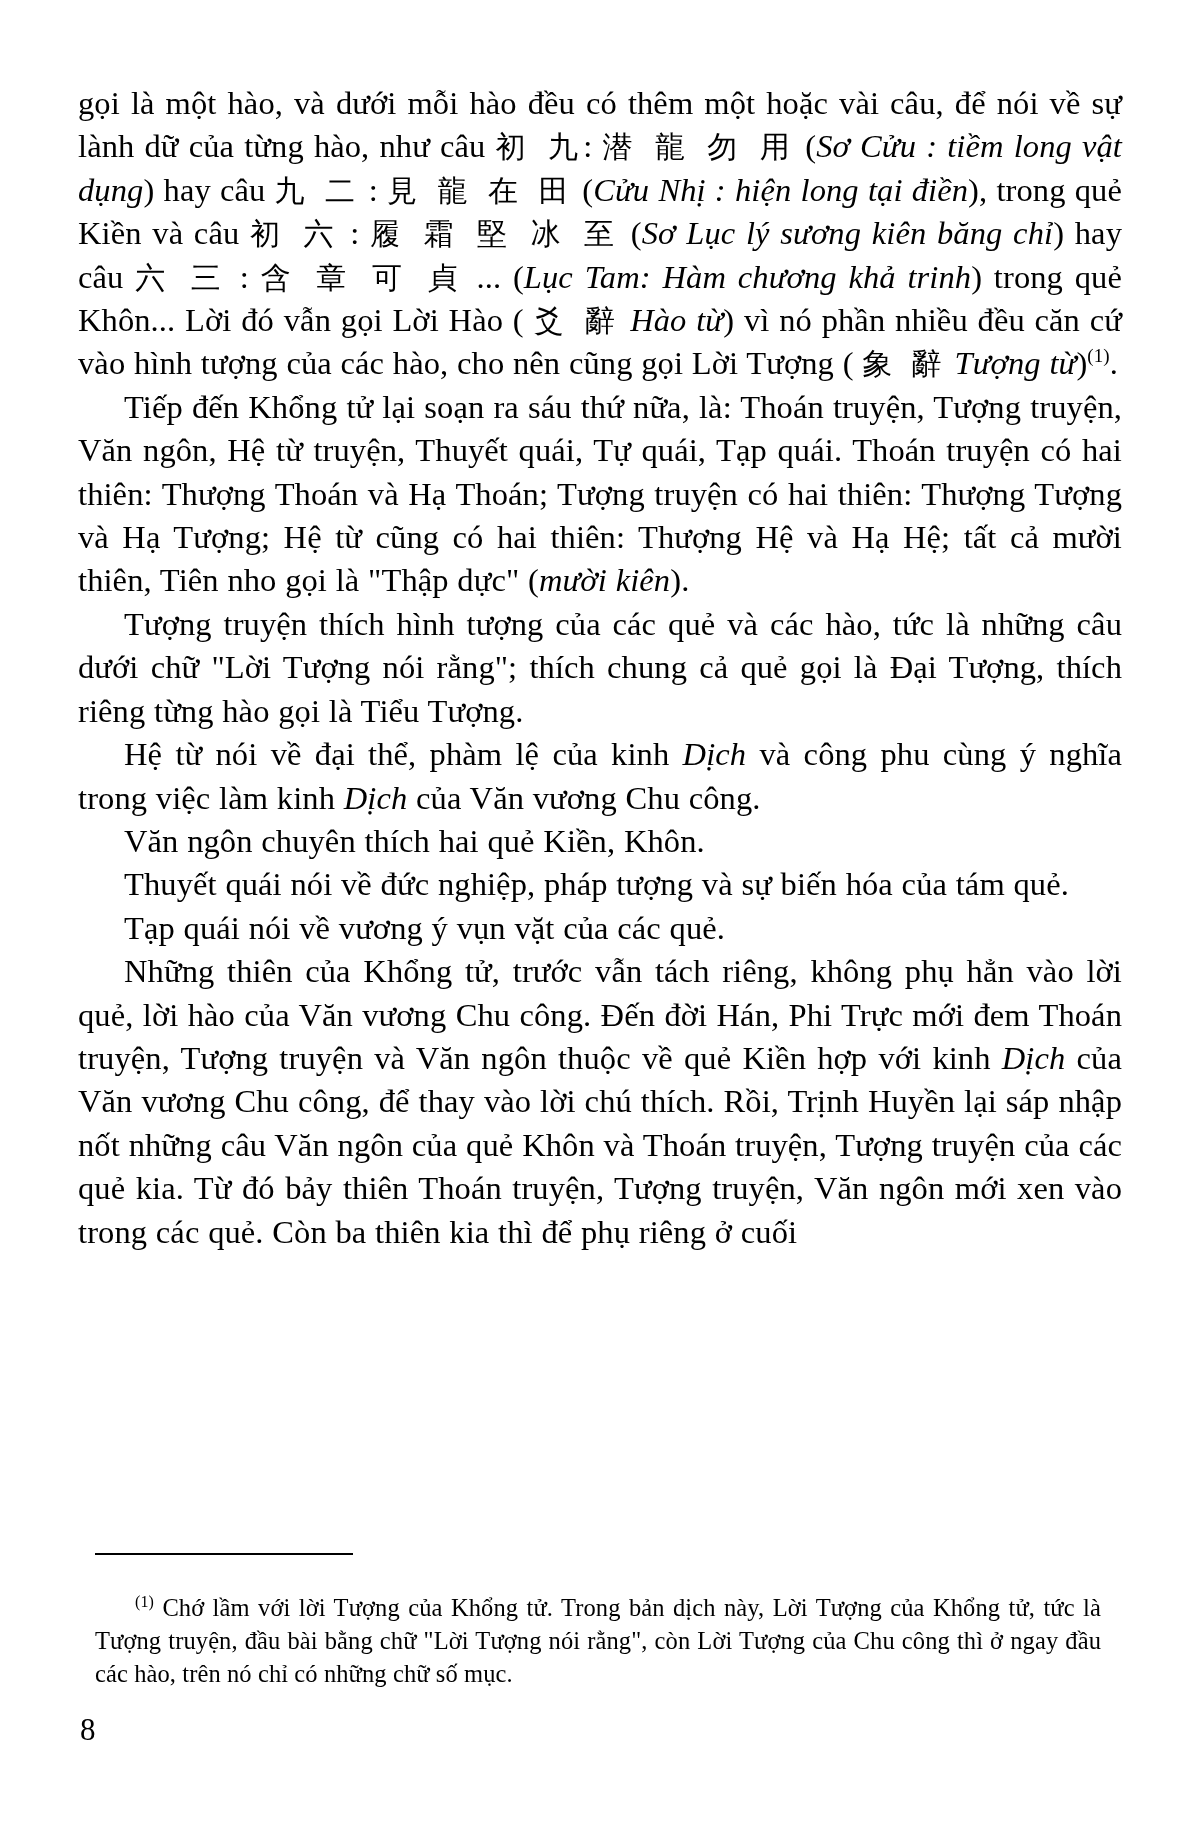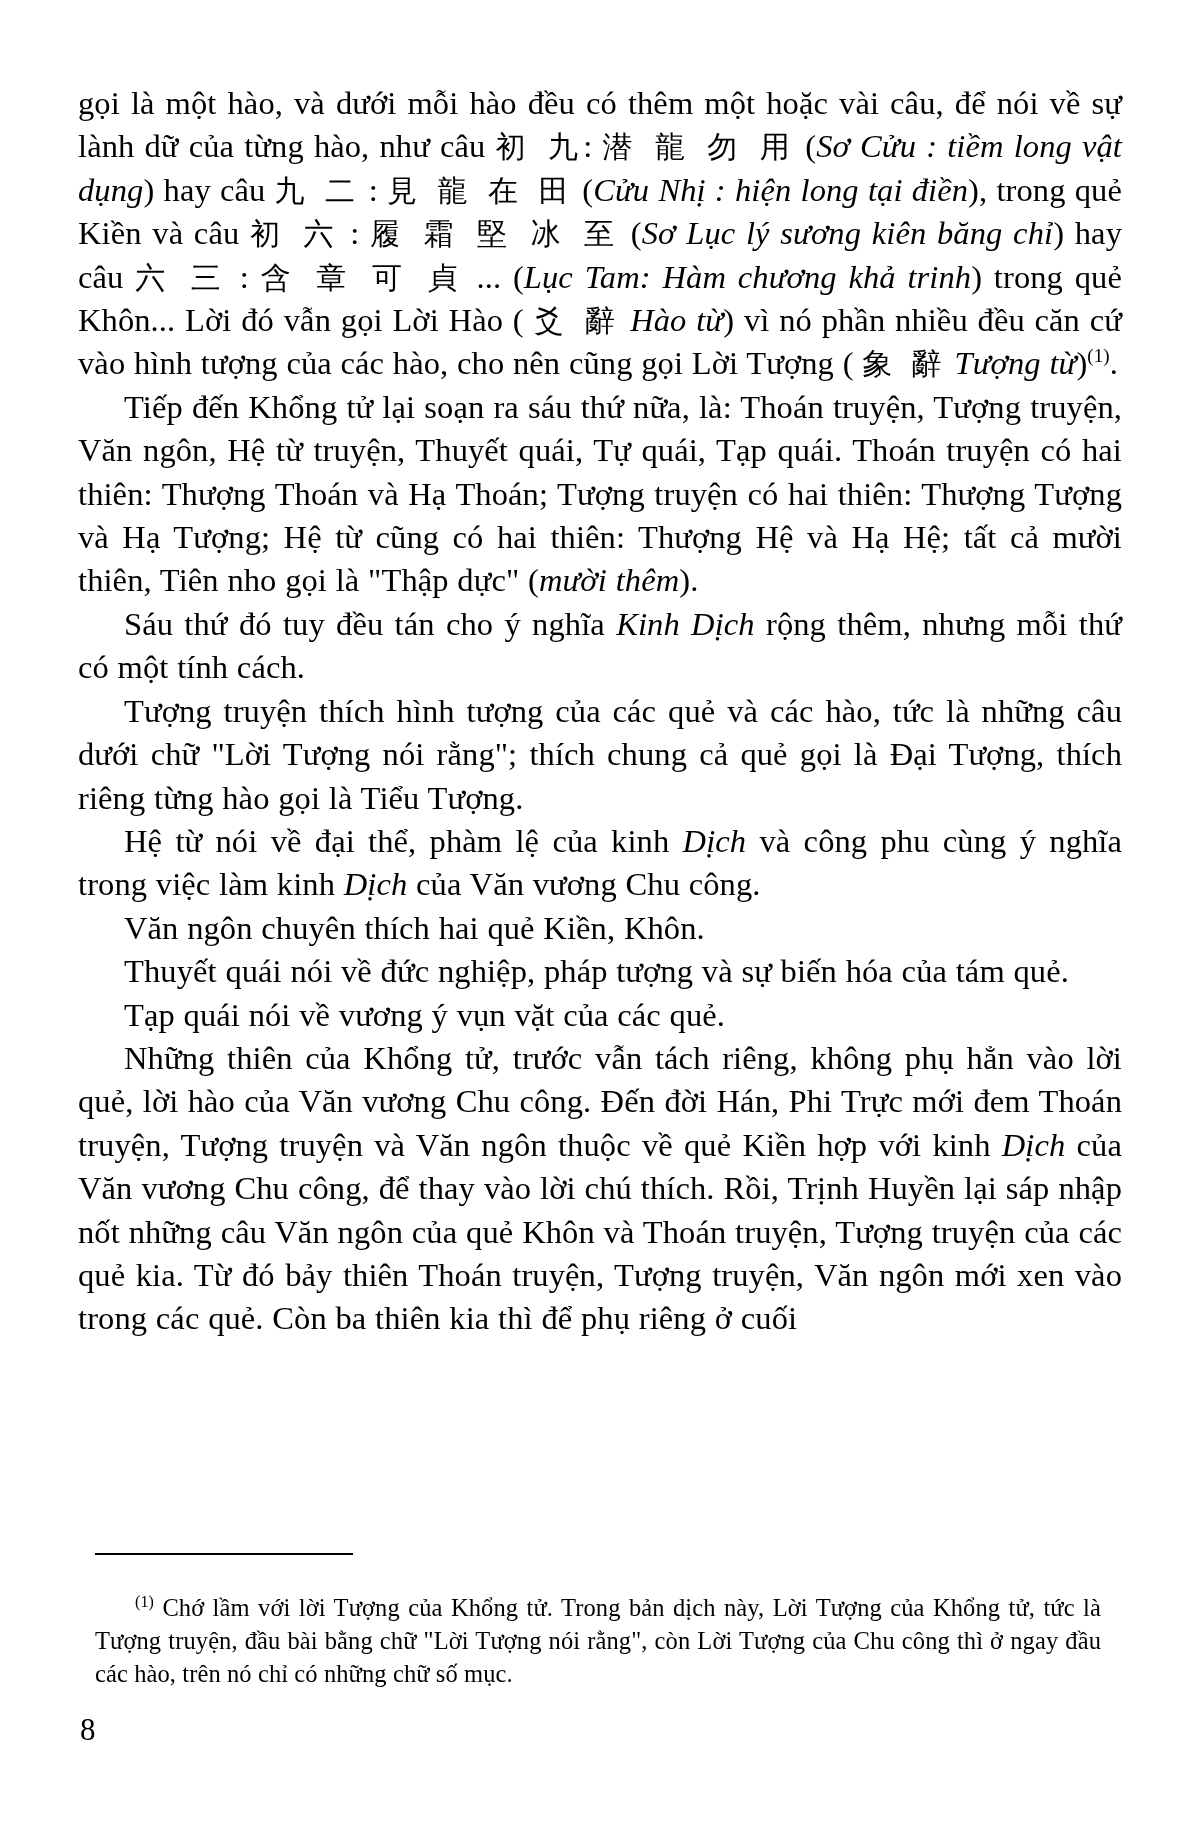--- a/index.html
+++ b/index.html
@@ -119,26 +119,23 @@
 
 <div class="page">
 
   <div class="textblock">
 
     <p class="para cont">
       <span>gọi là một hào, và dưới mỗi hào đều có thêm một hoặc vài câu, để nói về sự lành dữ của từng hào, như câu </span><span class="han">初 九</span><span>: </span><span class="han">潜 龍 勿 用</span><span> (</span><i>Sơ Cửu : tiềm long vật dụng</i><span>) hay câu </span><span class="han">九 二</span><span> : </span><span class="han">見 龍 在 田</span><span> (</span><i>Cửu Nhị : hiện long tại điền</i><span>), trong quẻ Kiền và câu </span><span class="han">初 六</span><span> : </span><span class="han">履 霜 堅 冰 至</span><span> (</span><i>Sơ Lục lý sương kiên băng chỉ</i><span>) hay câu </span><span class="han">六 三</span><span> : </span><span class="han">含 章 可 貞</span><span> ... (</span><i>Lục Tam: Hàm chương khả trinh</i><span>) trong quẻ Khôn... Lời đó vẫn gọi Lời Hào ( </span><span class="han">爻 辭</span><span> </span><i>Hào từ</i><span>) vì nó phần nhiều đều căn cứ vào hình tượng của các hào, cho nên cũng gọi Lời Tượng ( </span><span class="han">象 辭</span><span> </span><i>Tượng từ</i><span>)</span><sup class="fn">(1)</sup><span>.</span>
     </p>
 
     <p class="para indent">
-      <span>Tiếp đến Khổng tử lại soạn ra sáu thứ nữa, là: Thoán truyện, Tượng truyện, Văn ngôn, Hệ từ truyện, Thuyết quái, Tự quái, Tạp quái. Thoán truyện có hai thiên: Thượng Thoán và Hạ Thoán; Tượng truyện có hai thiên: Thượng Tượng và Hạ Tượng; Hệ từ cũng có hai thiên: Thượng Hệ và Hạ Hệ; tất cả mười thiên, Tiên nho gọi là "Thập dực" (</span><i>mười thêm</i><span>).</span>
+      <span>Tiếp đến Khổng tử lại soạn ra sáu thứ nữa, là: Thoán truyện, Tượng truyện, Văn ngôn, Hệ từ truyện, Thuyết quái, Tự quái, Tạp quái. Thoán truyện có hai thiên: Thượng Thoán và Hạ Thoán; Tượng truyện có hai thiên: Thượng Tượng và Hạ Tượng; Hệ từ cũng có hai thiên: Thượng Hệ và Hạ Hệ; tất cả mười thiên, Tiên nho gọi là "Thập dực" (</span><i>mười kiên</i><span>).</span>
     </p>
 
-    <p class="para indent">
-      <span>Sáu thứ đó tuy đều tán cho ý nghĩa </span><i>Kinh Dịch</i><span> rộng thêm, nhưng mỗi thứ có một tính cách.</span>
-    </p>
 
 
     <p class="para indent">
       <span>Tượng truyện thích hình tượng của các quẻ và các hào, tức là những câu dưới chữ "Lời Tượng nói rằng"; thích chung cả quẻ gọi là Đại Tượng, thích riêng từng hào gọi là Tiểu Tượng.</span>
     </p>
 
     <p class="para indent">
       <span>Hệ từ nói về đại thể, phàm lệ của kinh </span><i>Dịch</i><span> và công phu cùng ý nghĩa trong việc làm kinh </span><i>Dịch</i><span> của Văn vương Chu công.</span>
     </p>
 

